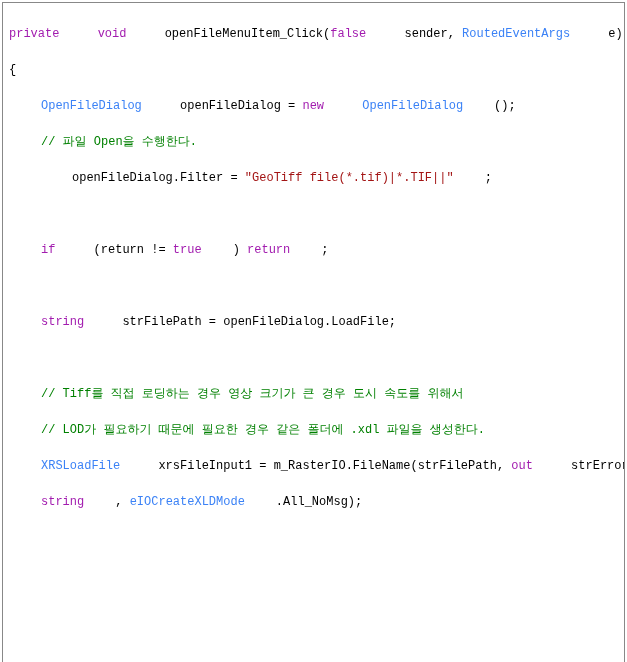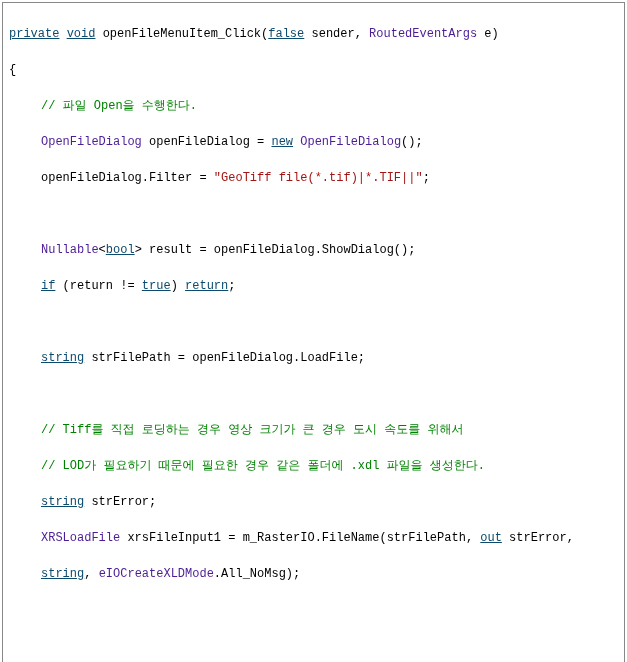--- a/index.html
+++ b/index.html
@@ -10,48 +10,46 @@
       background: #fff;
       padding: 2px;
       width: 627px;
     }
     .code-container {
       border: 1px solid #888;
       padding: 4px 6px;
       white-space: pre;
       overflow: hidden;
     }
-    .kw { color: #0c4a6e; text-decoration: underline; }
-    .type { color: #4c1d95; }
+    .kw { color: #a21caf; }
+    .type { color: #3b82f6; }
     .str { color: #a31515; }
     .cmt { color: #008000; }
-    .plain { color: #000; }
+    .plain { color: #000; padding-left: 31px; }
     .line { display: block; white-space: pre; }
     .indent1 { padding-left: 0; }
     .indent2 { padding-left: 32px; }
     .blank { height: 1.5em; }
   </style>
 </head>
 <body>
 
 <div class="code-container">
 <span class="line indent1"><span class="kw">private</span><span class="plain"> </span><span class="kw">void</span><span class="plain"> openFileMenuItem_Click(</span><span class="kw">false</span><span class="plain"> sender, </span><span class="type">RoutedEventArgs</span><span class="plain"> e)</span></span>
 <span class="line indent1 plain">{</span>
+<span class="line indent2"><span class="type">OpenFileDialog</span><span class="plain"> openFileDialog = </span><span class="kw">new</span><span class="plain"> </span><span class="type">OpenFileDialog</span><span class="plain">();</span></span>
 <span class="line indent2 cmt">// 파일 Open을 수행한다.</span>
-<span class="line indent2"><span class="type">OpenFileDialog</span><span class="plain"> openFileDialog = </span><span class="kw">new</span><span class="plain"> </span><span class="type">OpenFileDialog</span><span class="plain">();</span></span>
 <span class="line indent2"><span class="plain">openFileDialog.Filter = </span><span class="str">"GeoTiff file(*.tif)|*.TIF||"</span><span class="plain">;</span></span>
 <span class="line blank"></span>
-<span class="line indent2"><span class="type">Nullable</span><span class="plain">&lt;</span><span class="kw">bool</span><span class="plain">&gt; result = openFileDialog.ShowDialog();</span></span>
 <span class="line indent2"><span class="kw">if</span><span class="plain"> (return != </span><span class="kw">true</span><span class="plain">) </span><span class="kw">return</span><span class="plain">;</span></span>
 <span class="line blank"></span>
 <span class="line indent2"><span class="kw">string</span><span class="plain"> strFilePath = openFileDialog.LoadFile;</span></span>
 <span class="line blank"></span>
 <span class="line indent2 cmt">// Tiff를 직접 로딩하는 경우 영상 크기가 큰 경우 도시 속도를 위해서</span>
 <span class="line indent2 cmt">// LOD가 필요하기 때문에 필요한 경우 같은 폴더에 .xdl 파일을 생성한다.</span>
-<span class="line indent2"><span class="kw">string</span><span class="plain"> strError;</span></span>
 <span class="line indent2"><span class="type">XRSLoadFile</span><span class="plain"> xrsFileInput1 = m_RasterIO.FileName(strFilePath, </span><span class="kw">out</span><span class="plain"> strError, </span></span>
 <span class="line indent2"><span class="kw">string</span><span class="plain">, </span><span class="type">eIOCreateXLDMode</span><span class="plain">.All_NoMsg);</span></span>
 
 
 
 
 
 
 
 

